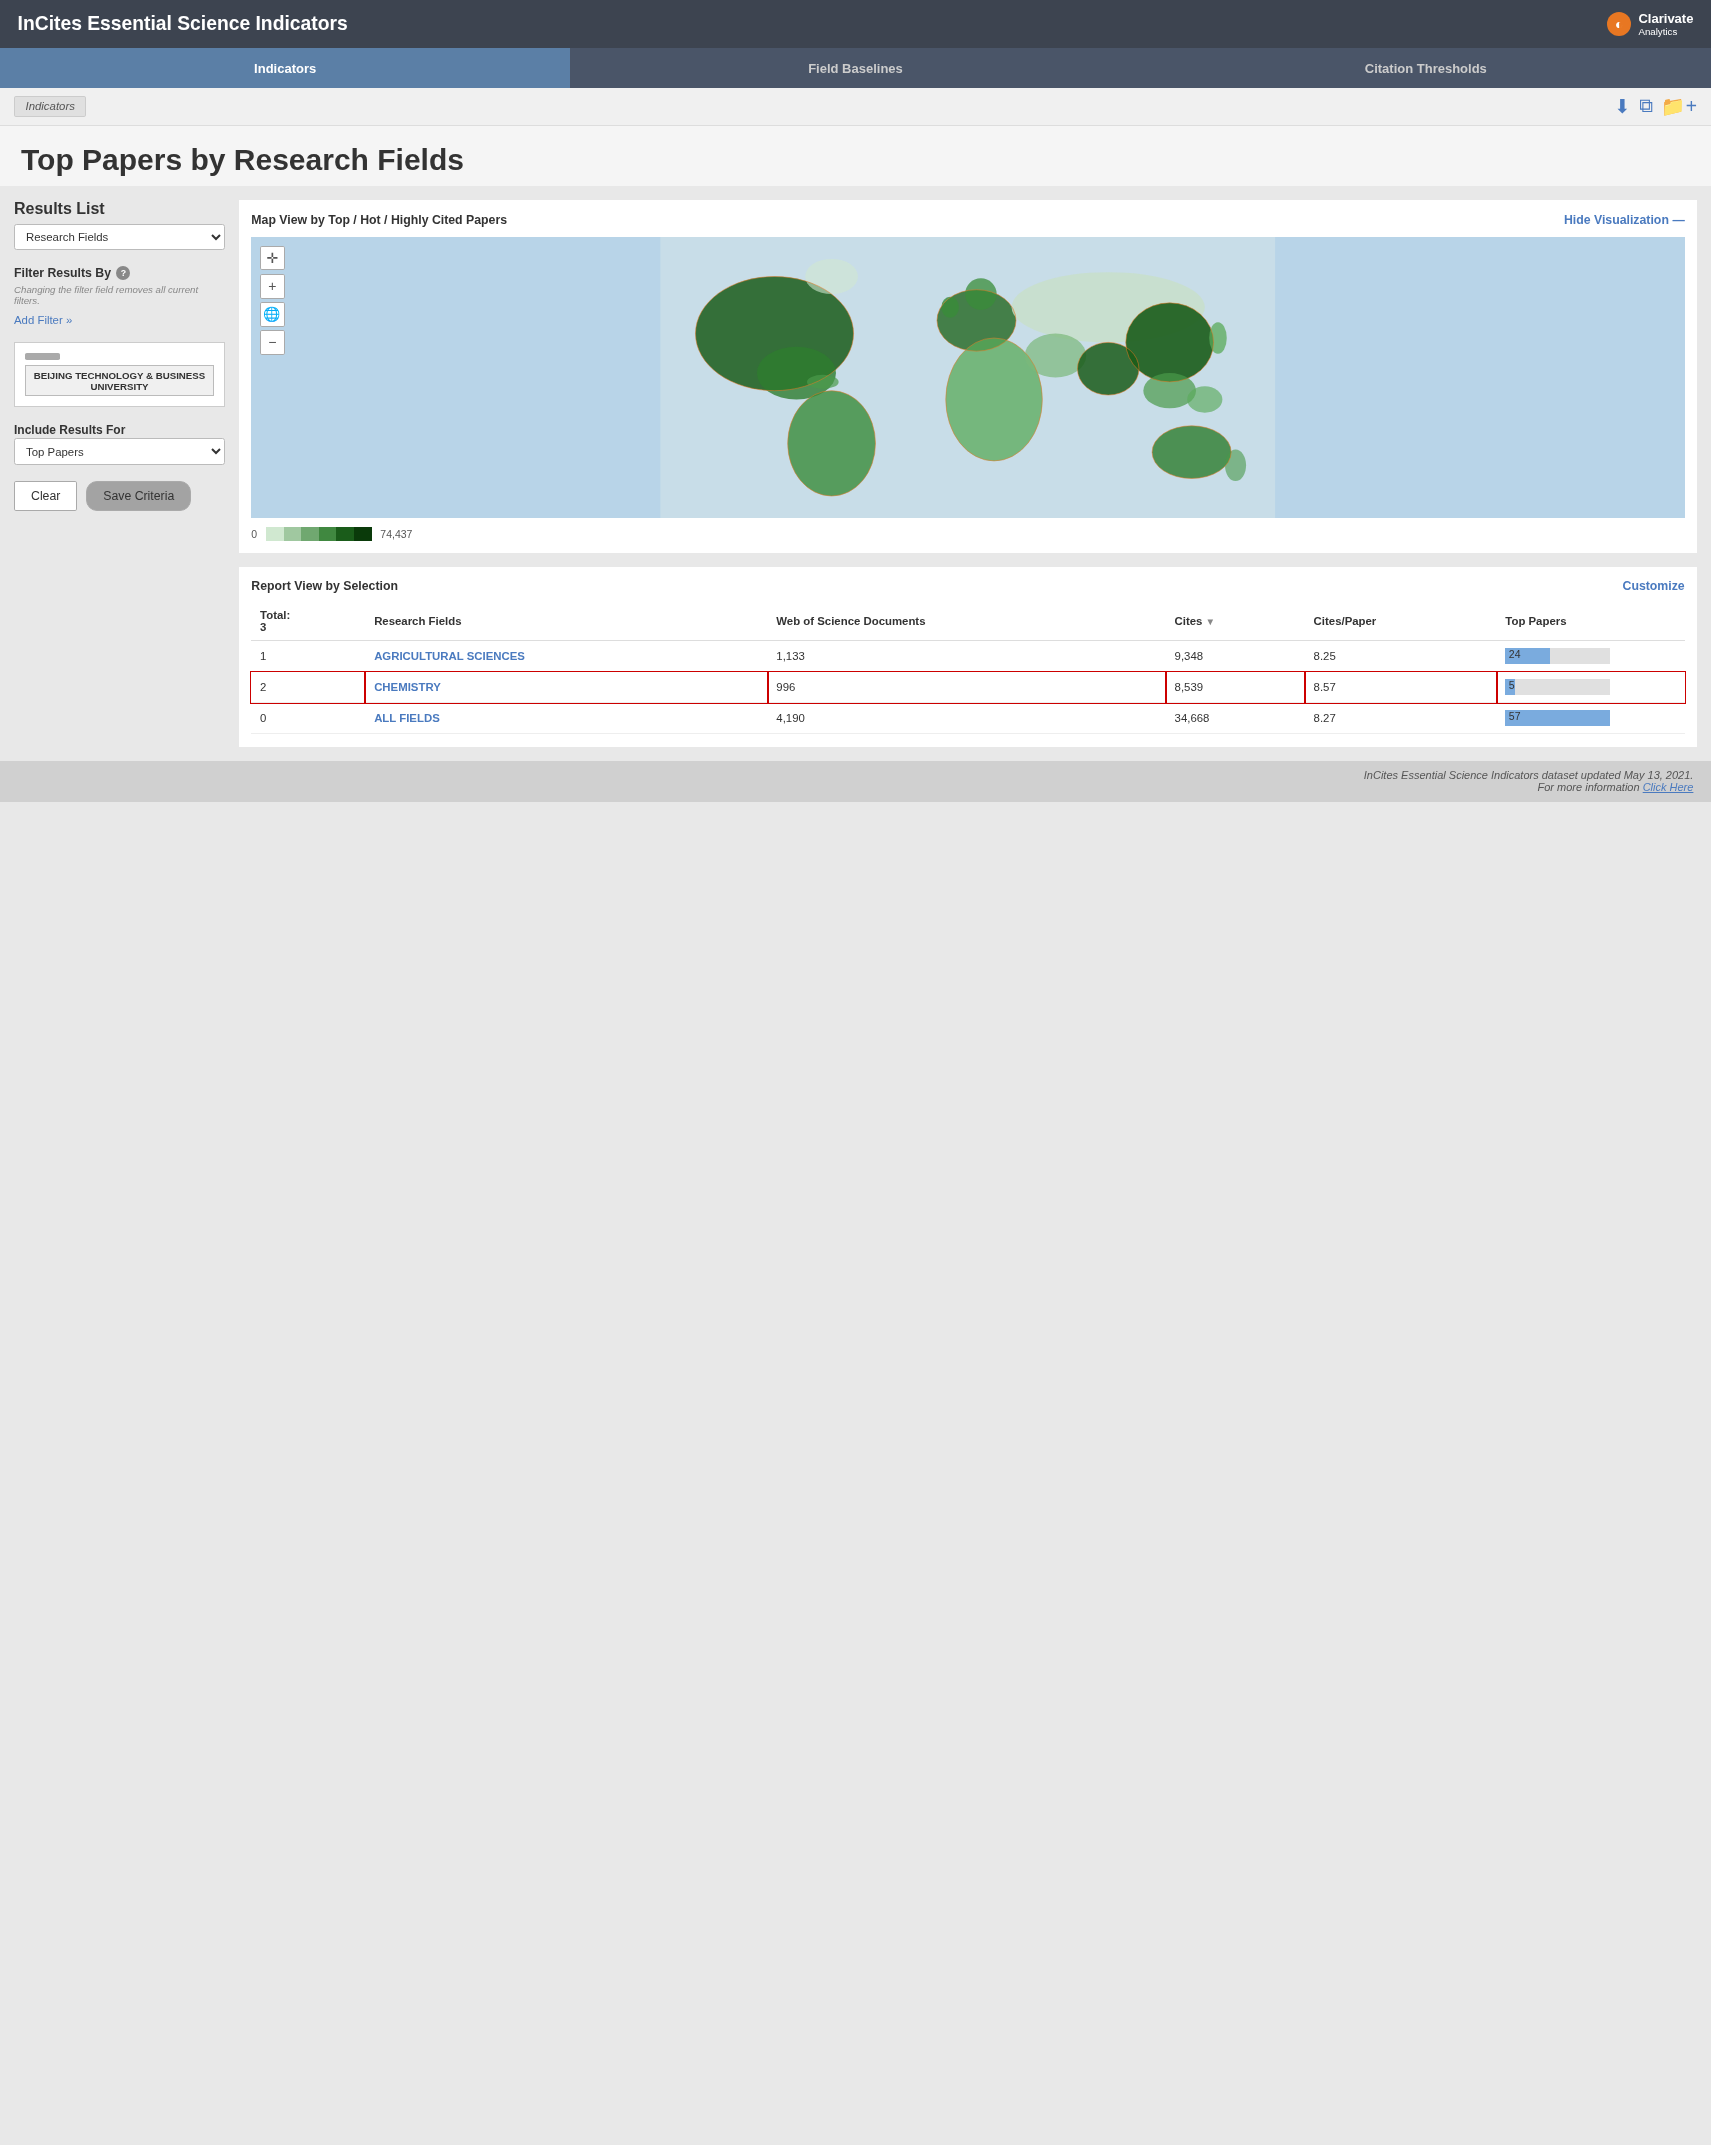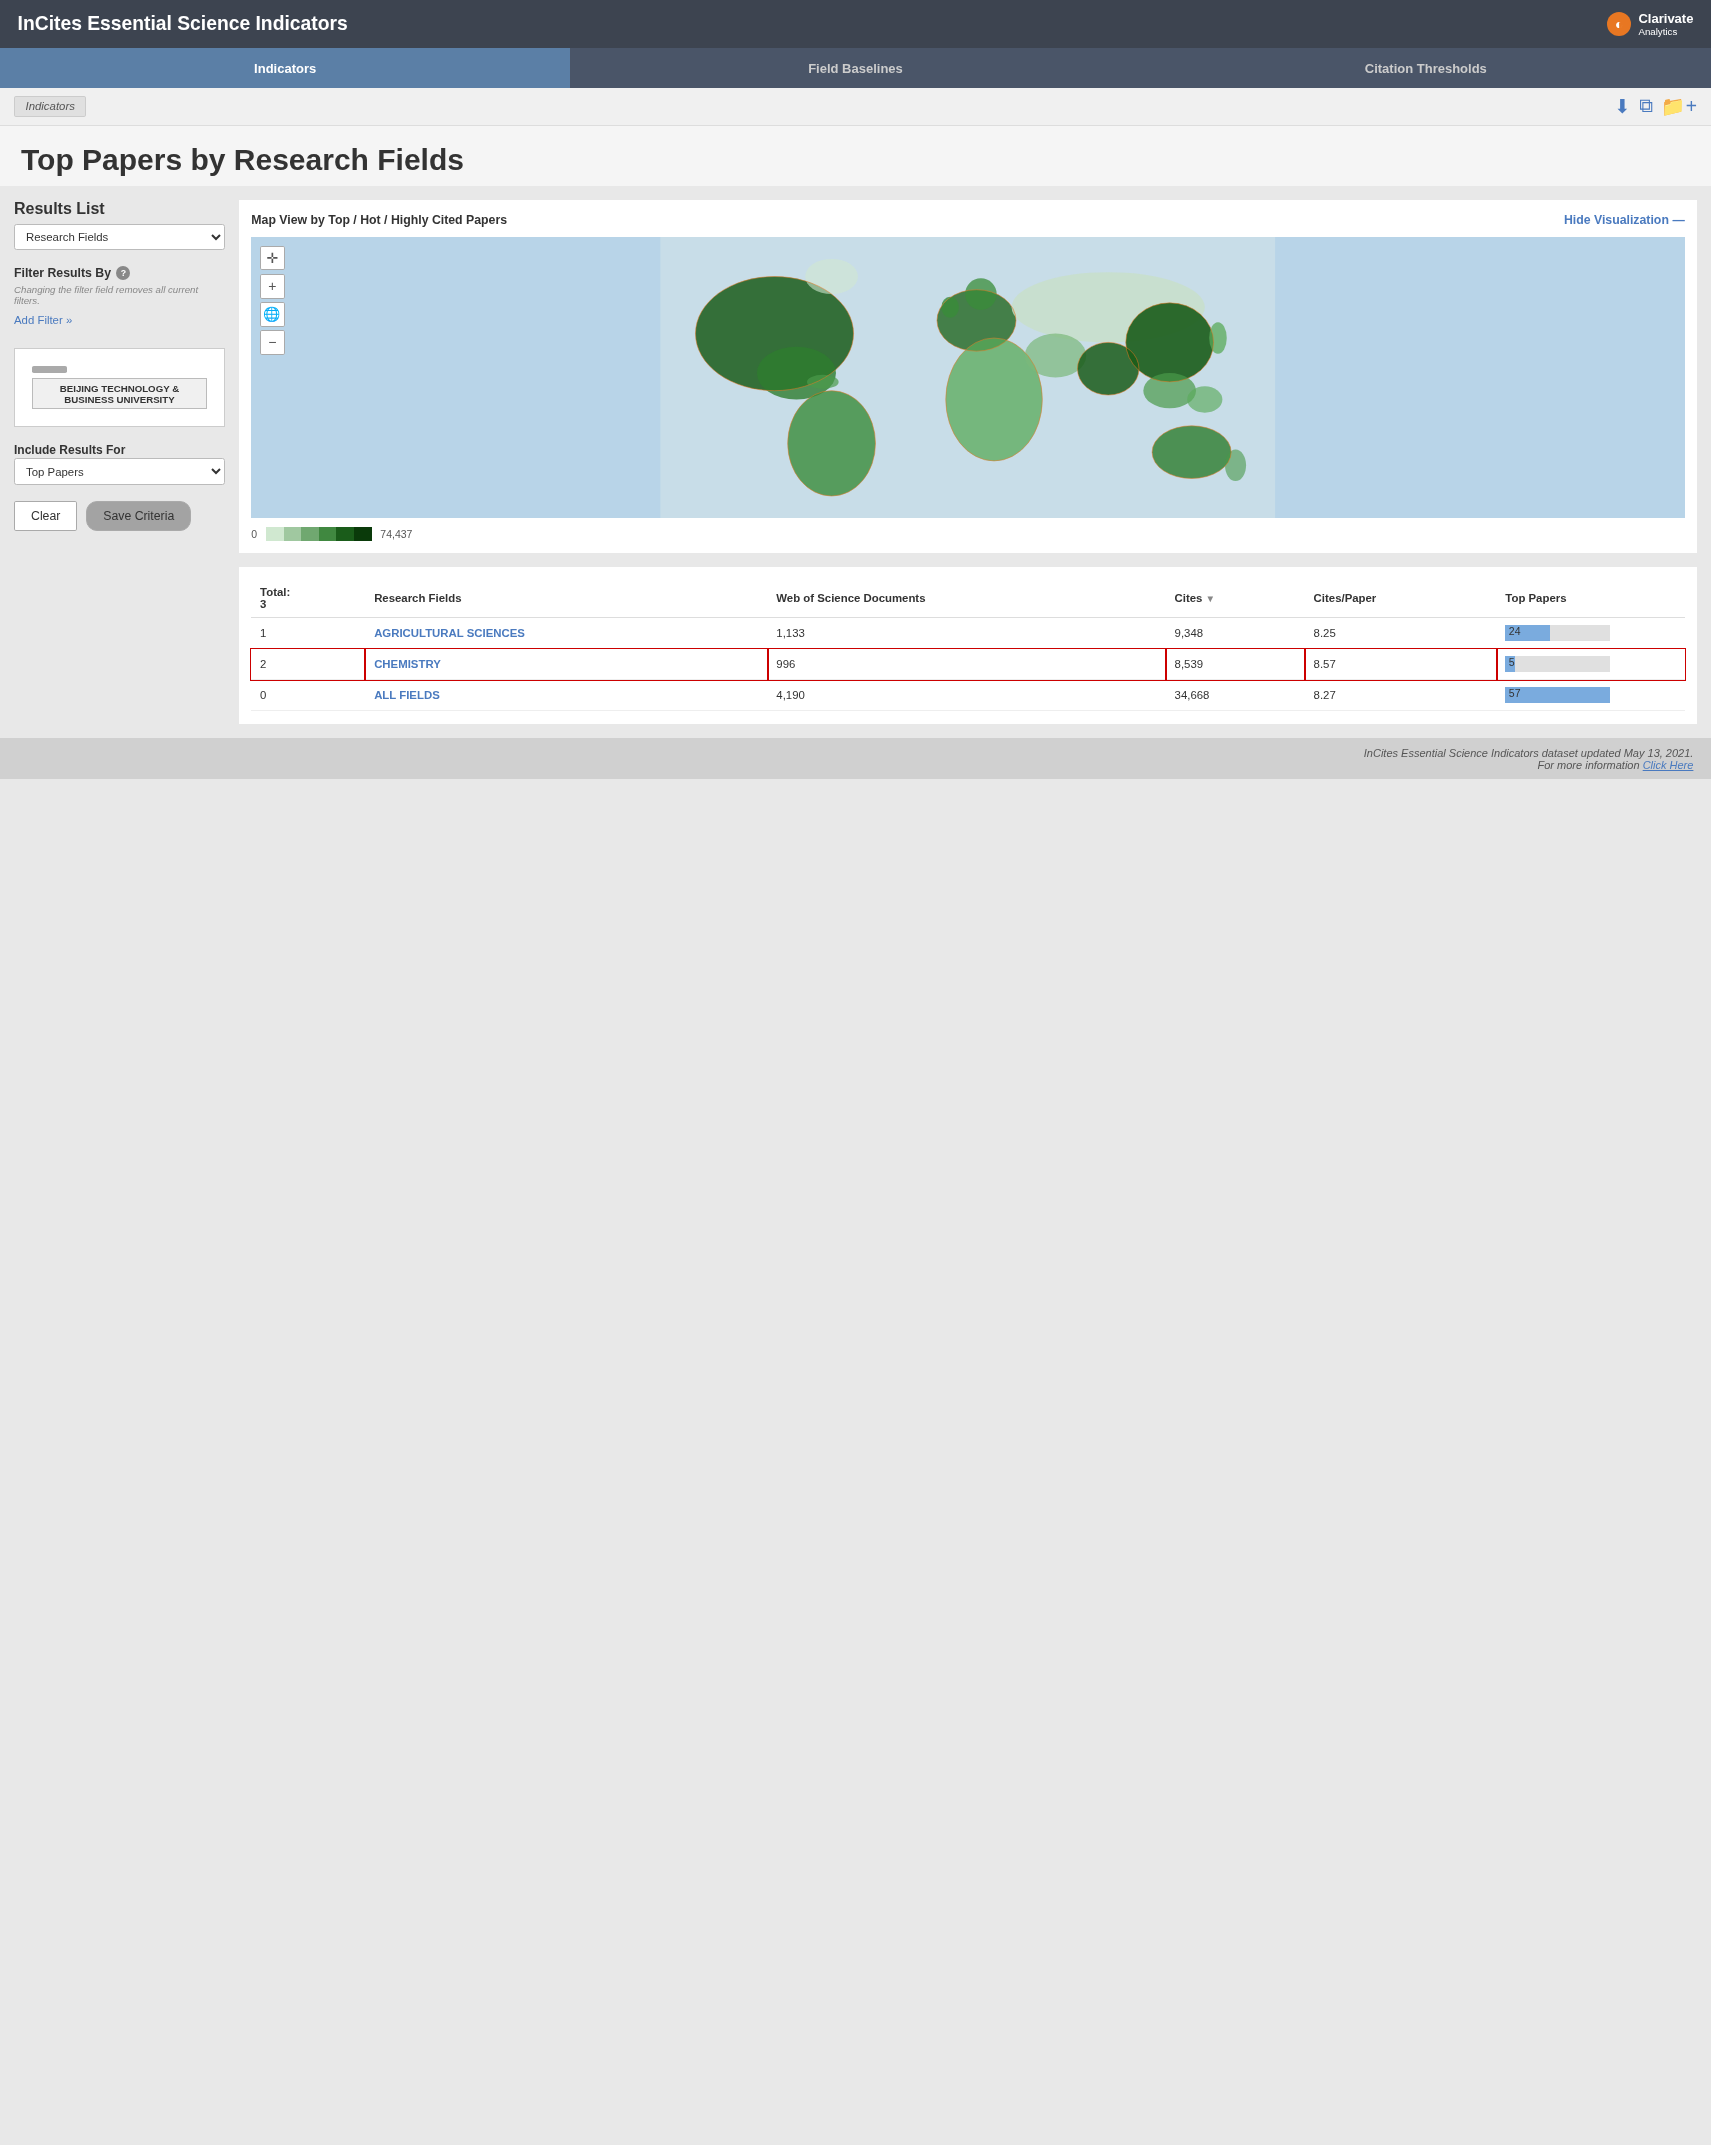--- a/index.html
+++ b/index.html
@@ -154,24 +154,24 @@
       font-style: italic;
       margin-bottom: 5.3px;
     }
     .add-filter-link {
       color: #4a7abf;
       font-size: 11.4px;
       text-decoration: none;
       cursor: pointer;
     }
     .filter-tag-container {
-      margin-top: 21px;
+      margin-top: 15px;
       border: 0.9px solid #ccc;
       background: white;
-      padding: 17px;
+      padding: 10px;
       min-height: 61px;
     }
     .filter-tag-bar {
       background: #aaa;
       height: 7px;
       width: 35px;
       border-radius: 1.8px;
       margin-bottom: 5.3px;
     }
     .filter-tag {
@@ -517,20 +517,24 @@
           <span class="scale-seg" style="width:17.6px; background:#70a870;"></span>
           <span class="scale-seg" style="width:17.6px; background:#408840;"></span>
           <span class="scale-seg" style="width:17.6px; background:#1a5c1a;"></span>
           <span class="scale-seg" style="width:17.6px; background:#0a3a0a;"></span>
         </div>
         <span class="scale-label">74,437</span>
       </div>
     </div>
 
     <div class="table-section">
+      <div class="table-header-row">
+        <span class="report-view-title">Report View by Selection</span>
+        <span class="customize-link">Customize</span>
+      </div>
 
       <table class="data-table">
         <thead>
           <tr>
             <th>
               <span>Total:</span><br>
               <span>3</span>
             </th>
             <th>Research Fields</th>
             <th>Web of Science Documents</th>

